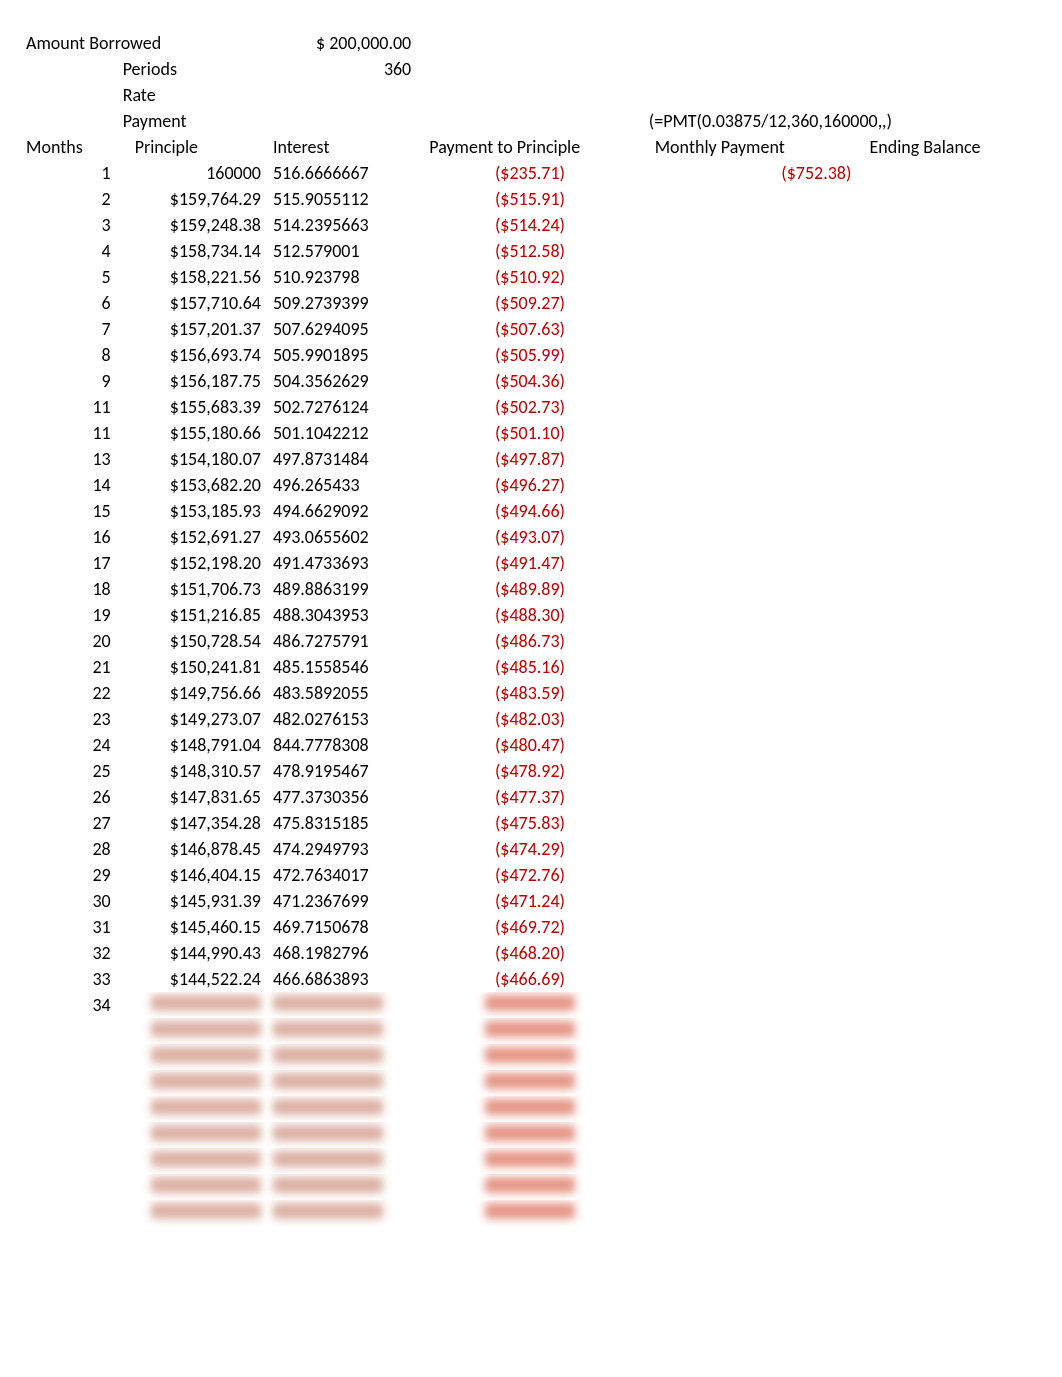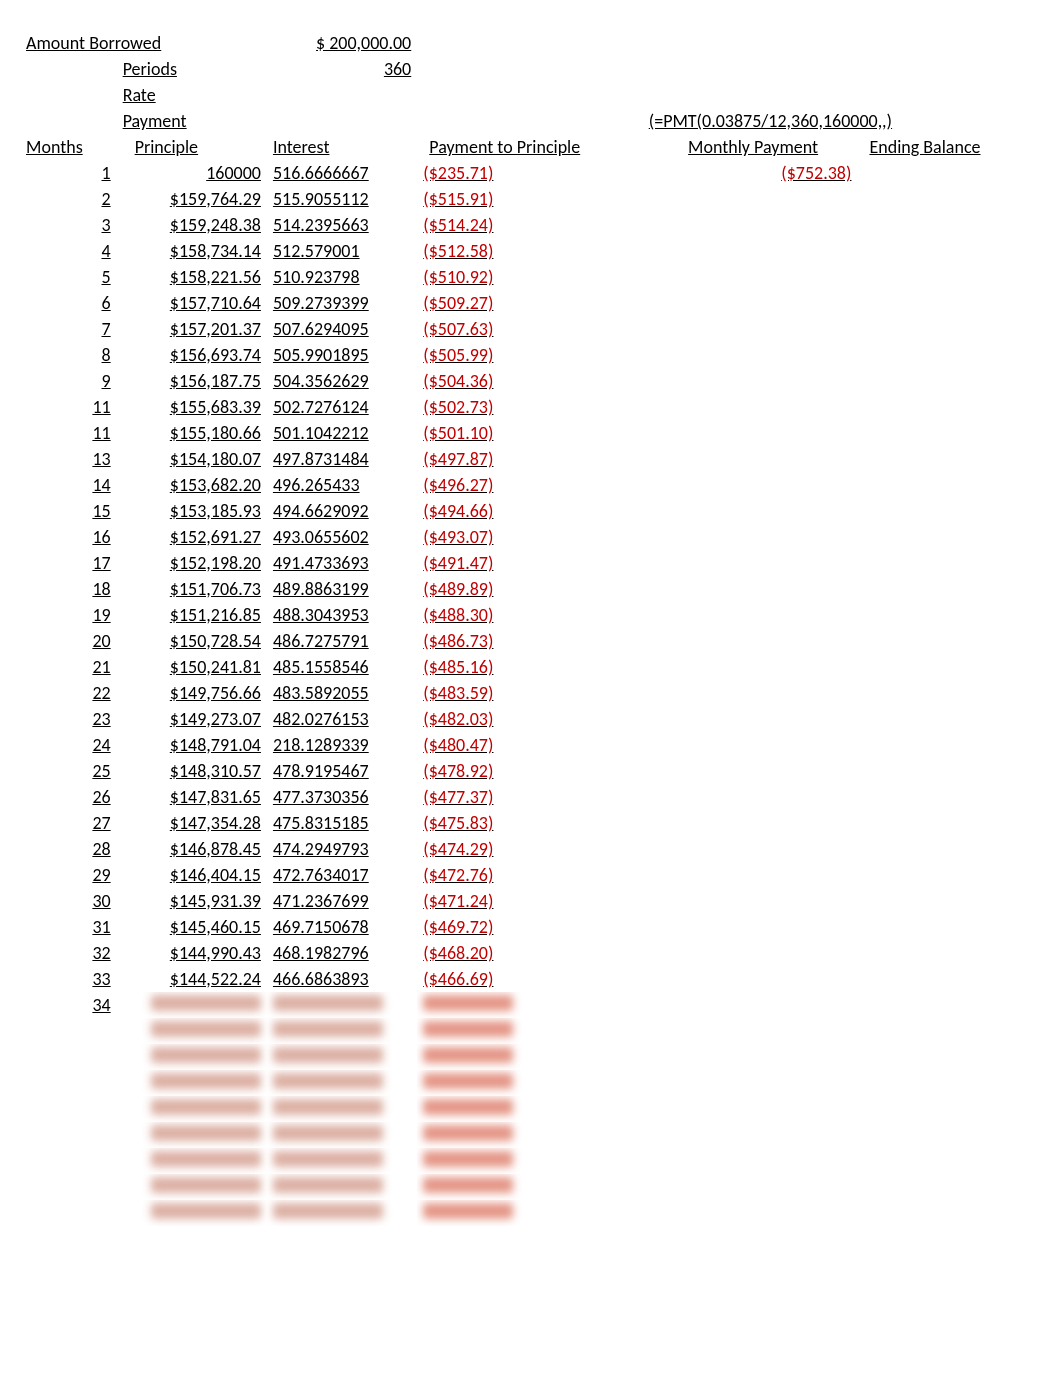--- a/index.html
+++ b/index.html
@@ -6,38 +6,37 @@
     margin: 0;
     padding: 0;
     background: #ffffff;
     font-family: Calibri, "Segoe UI", Arial, sans-serif;
     font-size: 18px;
     color: #000000;
     width: 1062px;
   }
   .sheet {
     padding: 30px 20px 40px 20px;
-    text-decoration: underline;
   }
   table {
     border-collapse: collapse;
     table-layout: fixed;
     width: 1020px;
   }
   td {
     padding: 0 6px;
     height: 26px;
     vertical-align: middle;
     white-space: nowrap;
     overflow: hidden;
   }
   .col-a { width: 90px;  text-align: right; }
   .col-b { width: 140px; text-align: right; }
   .col-c { width: 140px; }
-  .col-d { width: 210px; text-align: left; }
+  .col-d { width: 210px; text-align: center; }
   .col-e { width: 200px; text-align: right; }
   .col-f { width: 170px; text-align: left;  }
   .hdr   { text-align: left; }
   .hdr-r { text-align: right; }
   .neg   { color: #c00000; }
   .blur-row td.col-b,
   .blur-row td.col-c,
   .blur-row td.col-d {
     position: relative;
   }
@@ -96,21 +95,21 @@
         <td class="col-c"></td>
         <td class="col-d"></td>
         <td class="col-e hdr" colspan="2">(=PMT(0.03875/12,360,160000,,)</td>
       </tr>
 
       <tr>
         <td class="col-a hdr">Months</td>
         <td class="col-b hdr" style="text-align:left;padding-left:18px">Principle</td>
         <td class="col-c hdr">Interest</td>
         <td class="col-d hdr" style="text-align:left;padding-left:12px">Payment to Principle</td>
-        <td class="col-e hdr" style="text-align:center;padding-left:12px">Monthly Payment</td>
+        <td class="col-e hdr" style="text-align:left;padding-left:12px">Monthly Payment</td>
         <td class="col-f hdr" style="padding-left:12px">Ending Balance</td>
       </tr>
 
     <tr>
           <td class="col-a">1</td>
           <td class="col-b">160000</td>
           <td class="col-c">516.6666667</td>
           <td class="col-d neg">($235.71)</td>
           <td class="col-e neg">($752.38)</td>
           <td class="col-f"></td>
@@ -279,21 +278,21 @@
           <td class="col-a">23</td>
           <td class="col-b">$149,273.07</td>
           <td class="col-c">482.0276153</td>
           <td class="col-d neg">($482.03)</td>
           <td class="col-e neg"></td>
           <td class="col-f"></td>
         </tr>
         <tr>
           <td class="col-a">24</td>
           <td class="col-b">$148,791.04</td>
-          <td class="col-c">218.1289339</td>
+          <td class="col-c">844.7778308</td>
           <td class="col-d neg">($480.47)</td>
           <td class="col-e neg"></td>
           <td class="col-f"></td>
         </tr>
         <tr>
           <td class="col-a">25</td>
           <td class="col-b">$148,310.57</td>
           <td class="col-c">478.9195467</td>
           <td class="col-d neg">($478.92)</td>
           <td class="col-e neg"></td>

